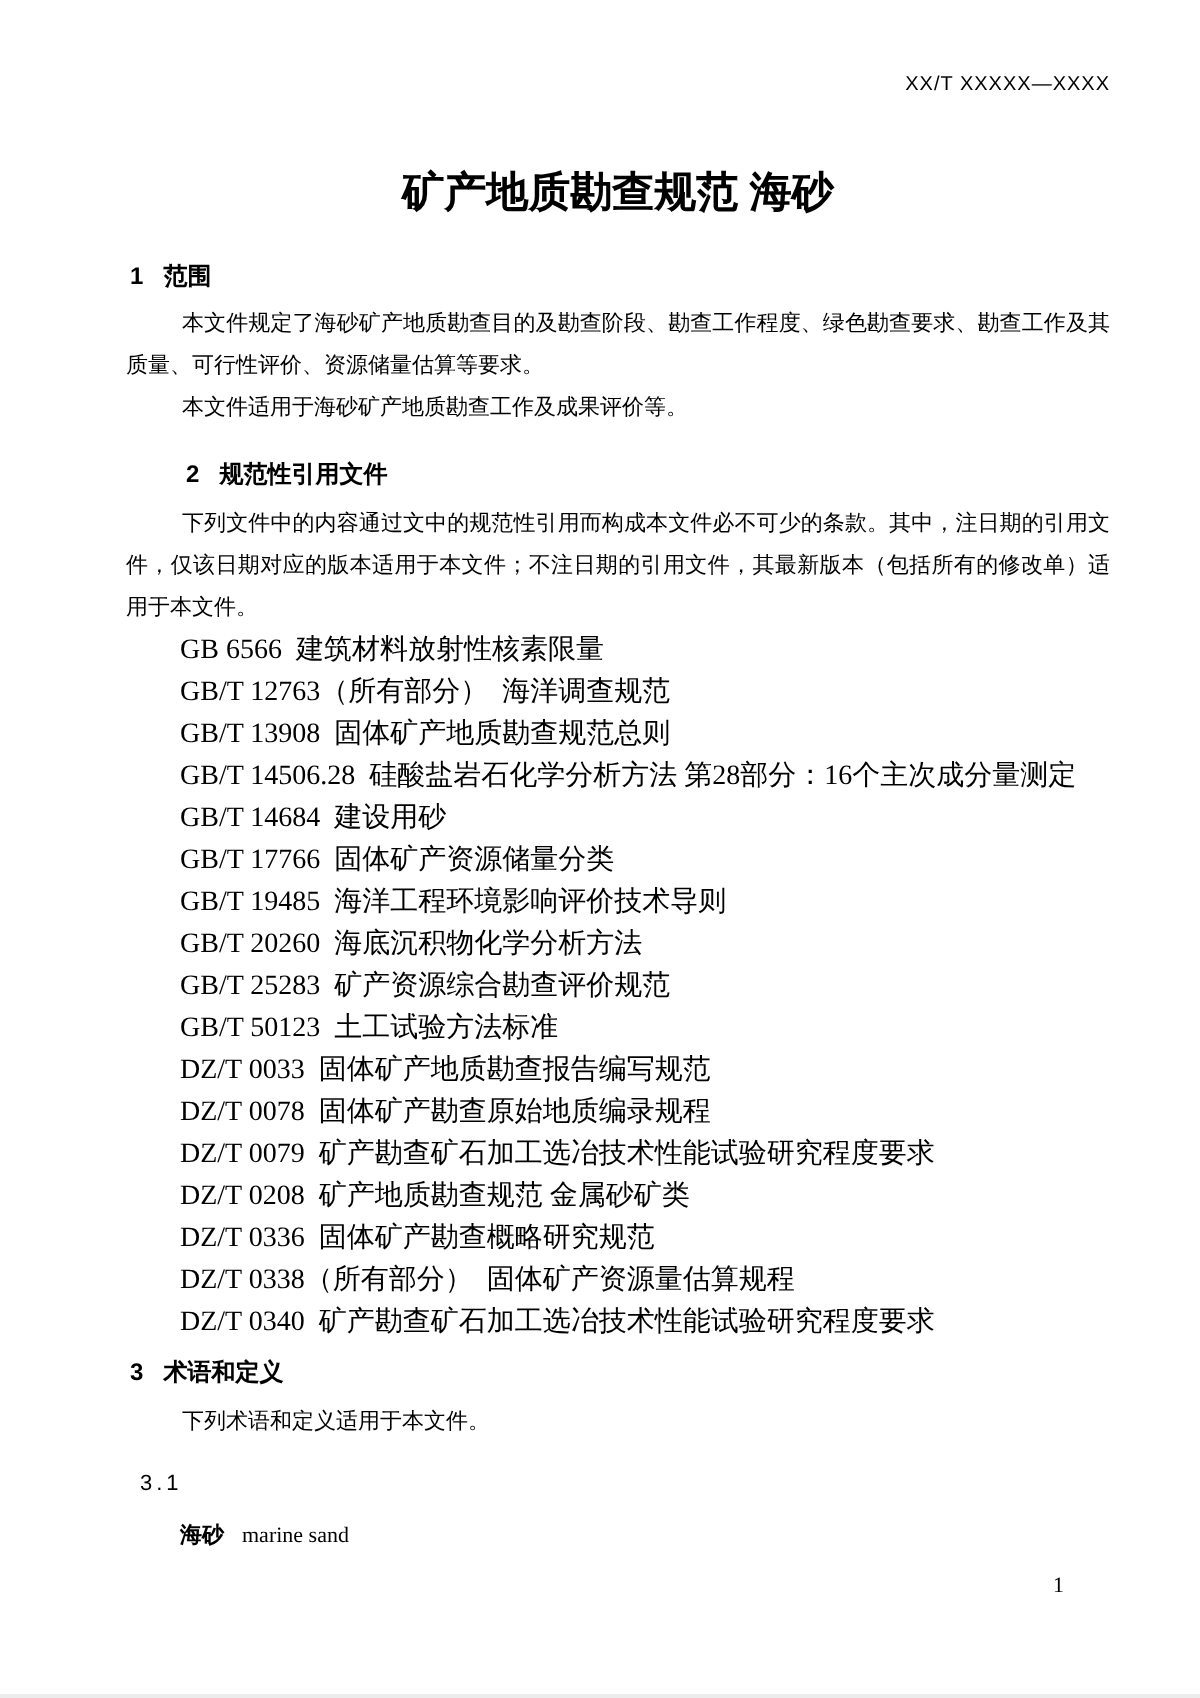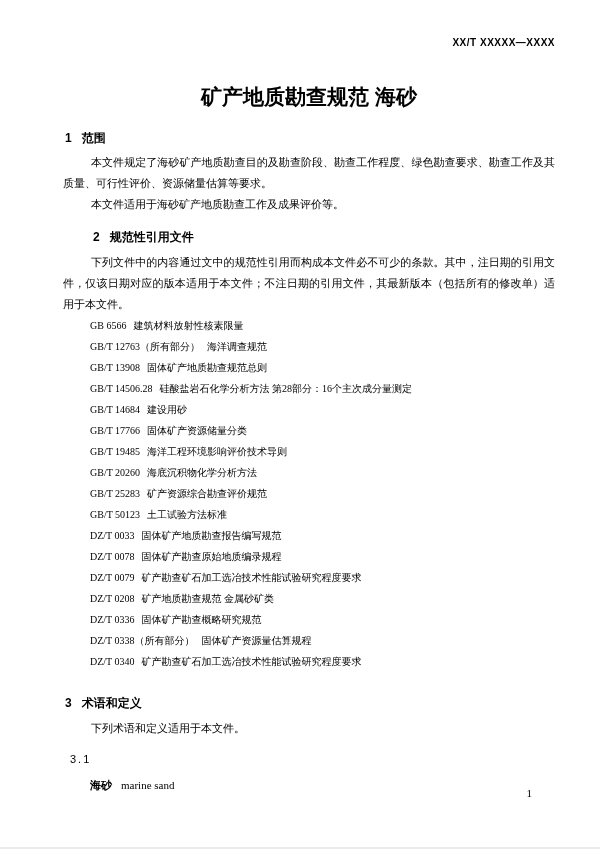--- a/index.html
+++ b/index.html
@@ -19,21 +19,21 @@
   .content {
     position: absolute;
     left: 63px;
     right: 45px;
     top: 0;
   }
   .header-code {
     margin-top: 36px;
     text-align: right;
     font-family: "Liberation Sans", "DejaVu Sans", sans-serif;
-    font-weight: bold;
+    font-weight: normal;
     font-size: 10px;
     line-height: 13px;
     letter-spacing: 0.5px;
   }
   .doc-title {
     margin-top: 34px;
     text-align: center;
     font-family: "Liberation Sans", "DejaVu Sans", sans-serif;
     font-weight: bold;
     font-size: 21px;
@@ -45,38 +45,38 @@
     font-size: 12px;
     line-height: 14px;
     margin-left: 2px;
   }
   .sec-heading .sec-num {
     display: inline-block;
     margin-right: 10px;
   }
   .h1 { margin-top: 21px; }
   .h2 { margin-top: 15px; margin-left: 30px; }
-  .h3 { margin-top: 24px; }
+  .h3 { margin-top: 7px; }
   .body-par {
     margin: 0;
     font-size: 11px;
     line-height: 21px;
     text-align: justify;
     text-indent: 28px;
     word-break: break-all;
   }
   .par-group-1 { margin-top: 7px; }
   .par-group-2 { margin-top: 8px; }
   .par-group-3 { margin-top: 8px; }
   .ref-list {
     margin-top: 0;
   }
   .ref-item {
     padding-left: 27px;
-    font-size: 10px;
+    font-size: 14px;
     line-height: 21px;
     white-space: nowrap;
   }
   .ref-code {
     margin-right: 7px;
   }
   .clause-num {
     margin-top: 13px;
     margin-left: 7px;
     font-family: "Liberation Sans", "DejaVu Sans", sans-serif;

